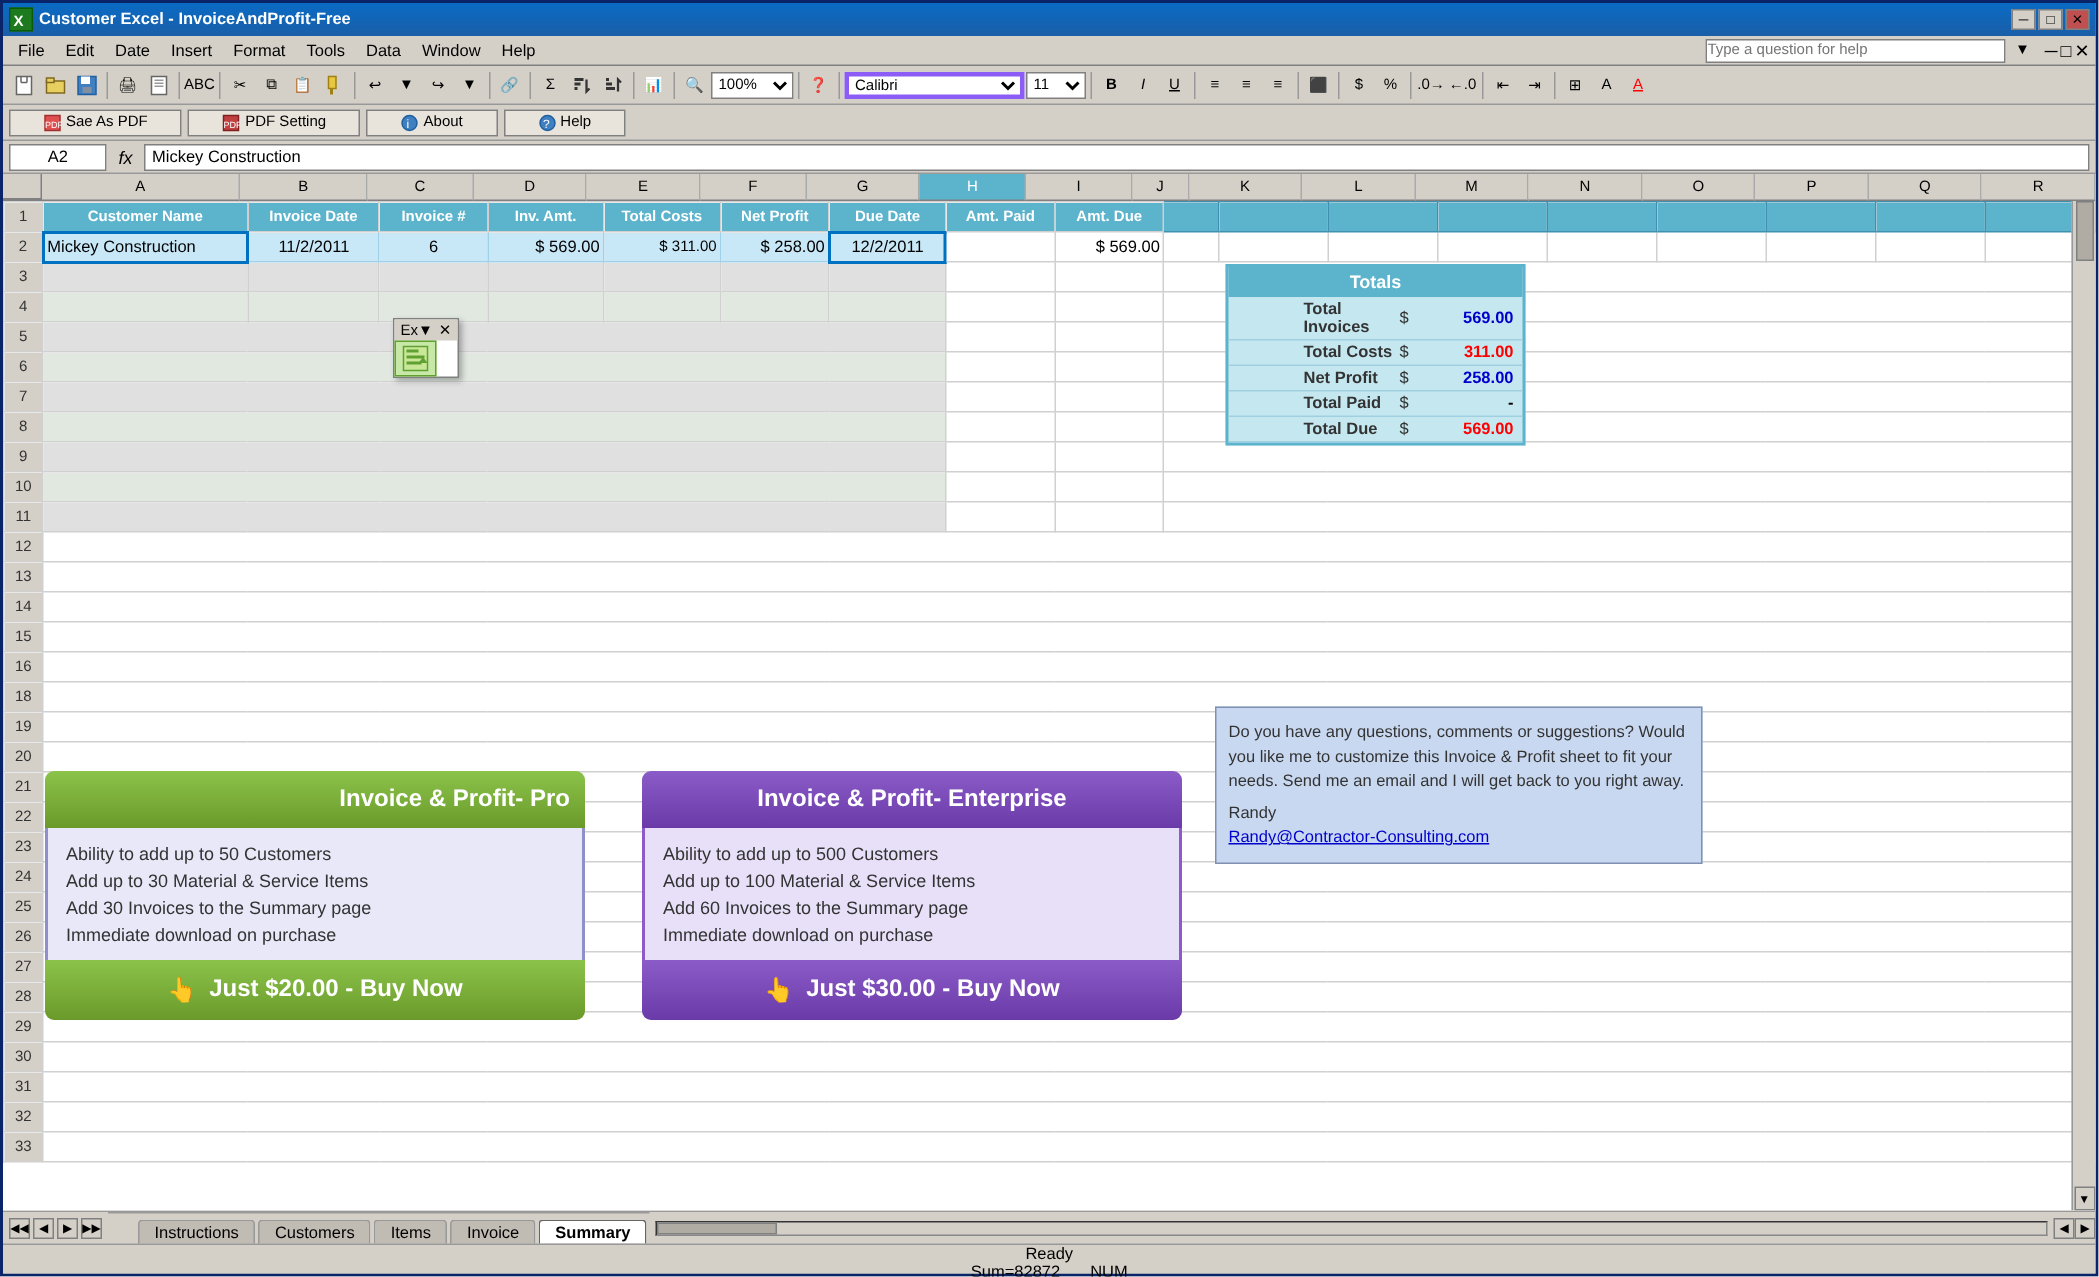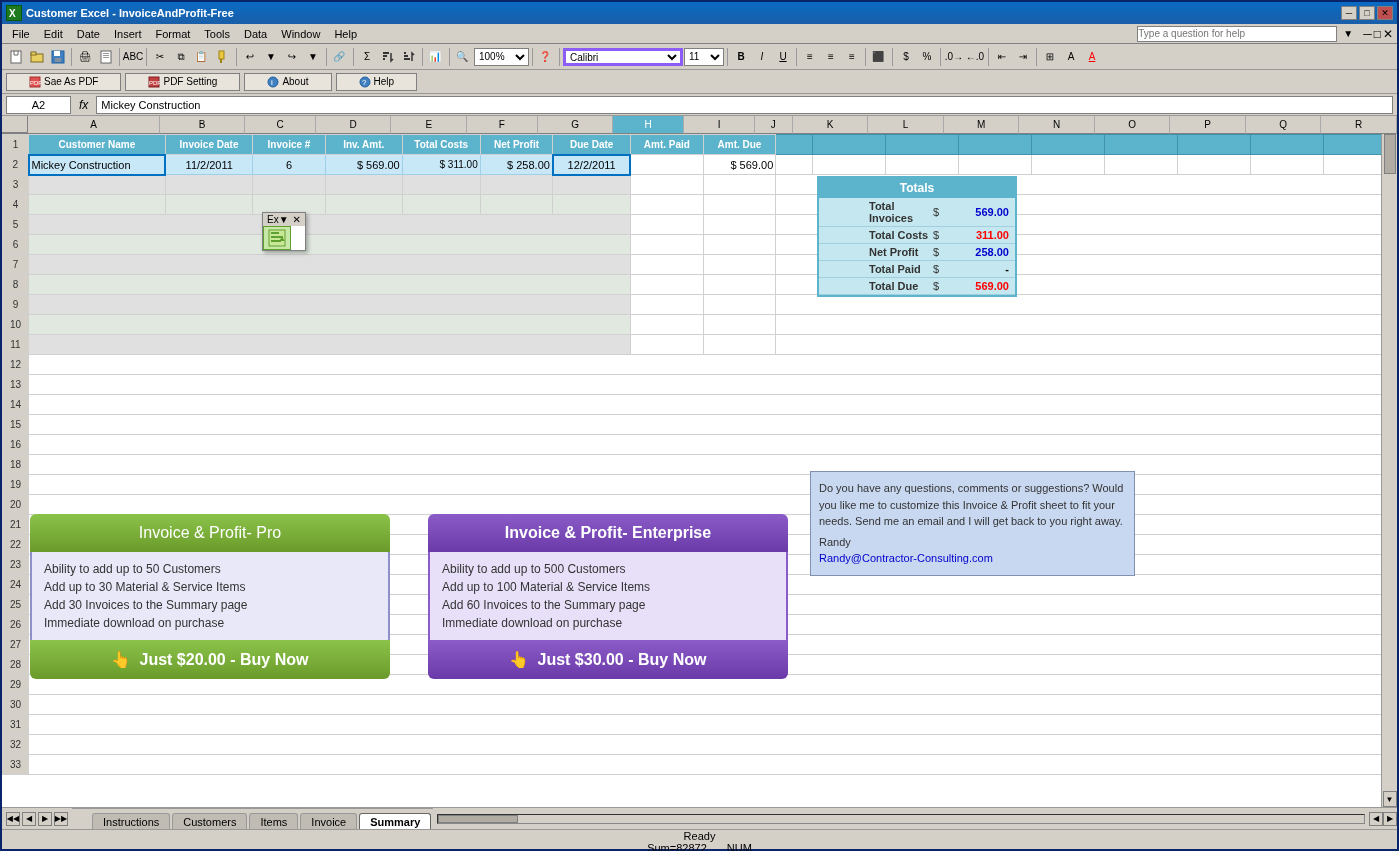--- a/index.html
+++ b/index.html
@@ -156,22 +156,22 @@
       padding: 8px;
       font-size: 11px;
       line-height: 1.5;
       color: #333;
     }
 
     .promo-header-green {
       background: linear-gradient(to bottom, #8bc34a, #6a9a2a);
       color: white;
       font-size: 16px;
-      font-weight: normal;
-      text-align: center;
+      font-weight: bold;
+      text-align: right;
       padding: 10px;
       border-radius: 6px 6px 0 0;
     }
 
     .promo-header-purple {
       background: linear-gradient(to bottom, #8b5bc8, #6a3aa8);
       color: white;
       font-size: 16px;
       font-weight: bold;
       text-align: center;
@@ -847,21 +847,21 @@
       <div class="totals-row">
         <span class="totals-label">Total Due</span>
         <span class="totals-dollar">$</span>
         <span class="totals-value red">569.00</span>
       </div>
     </div>
 
     <div class="contact-box" style="top:355px; left:808px; width:325px;">
       <p>Do you have any questions, comments or suggestions? Would you like me to customize this Invoice &amp; Profit sheet to fit your needs. Send me an email and I will get back to you right away.</p>
       <p style="margin-top:4px;">Randy</p>
-      <p style="color:#0000cc; cursor:pointer;">Randy@Contractor-Consulting.com</p>
+      <p style="color:#0000cc; text-decoration:underline; cursor:pointer;">Randy@Contractor-Consulting.com</p>
     </div>
 
     <div style="position:absolute; top:398px; left:28px; width:360px;">
       <div class="promo-header-green">Invoice &amp; Profit- Pro</div>
       <div class="promo-body">
         <div class="promo-item">Ability to add up to 50 Customers</div>
         <div class="promo-item">Add up to 30 Material &amp; Service Items</div>
         <div class="promo-item">Add 30 Invoices to the Summary page</div>
         <div class="promo-item">Immediate download on purchase</div>
       </div>

